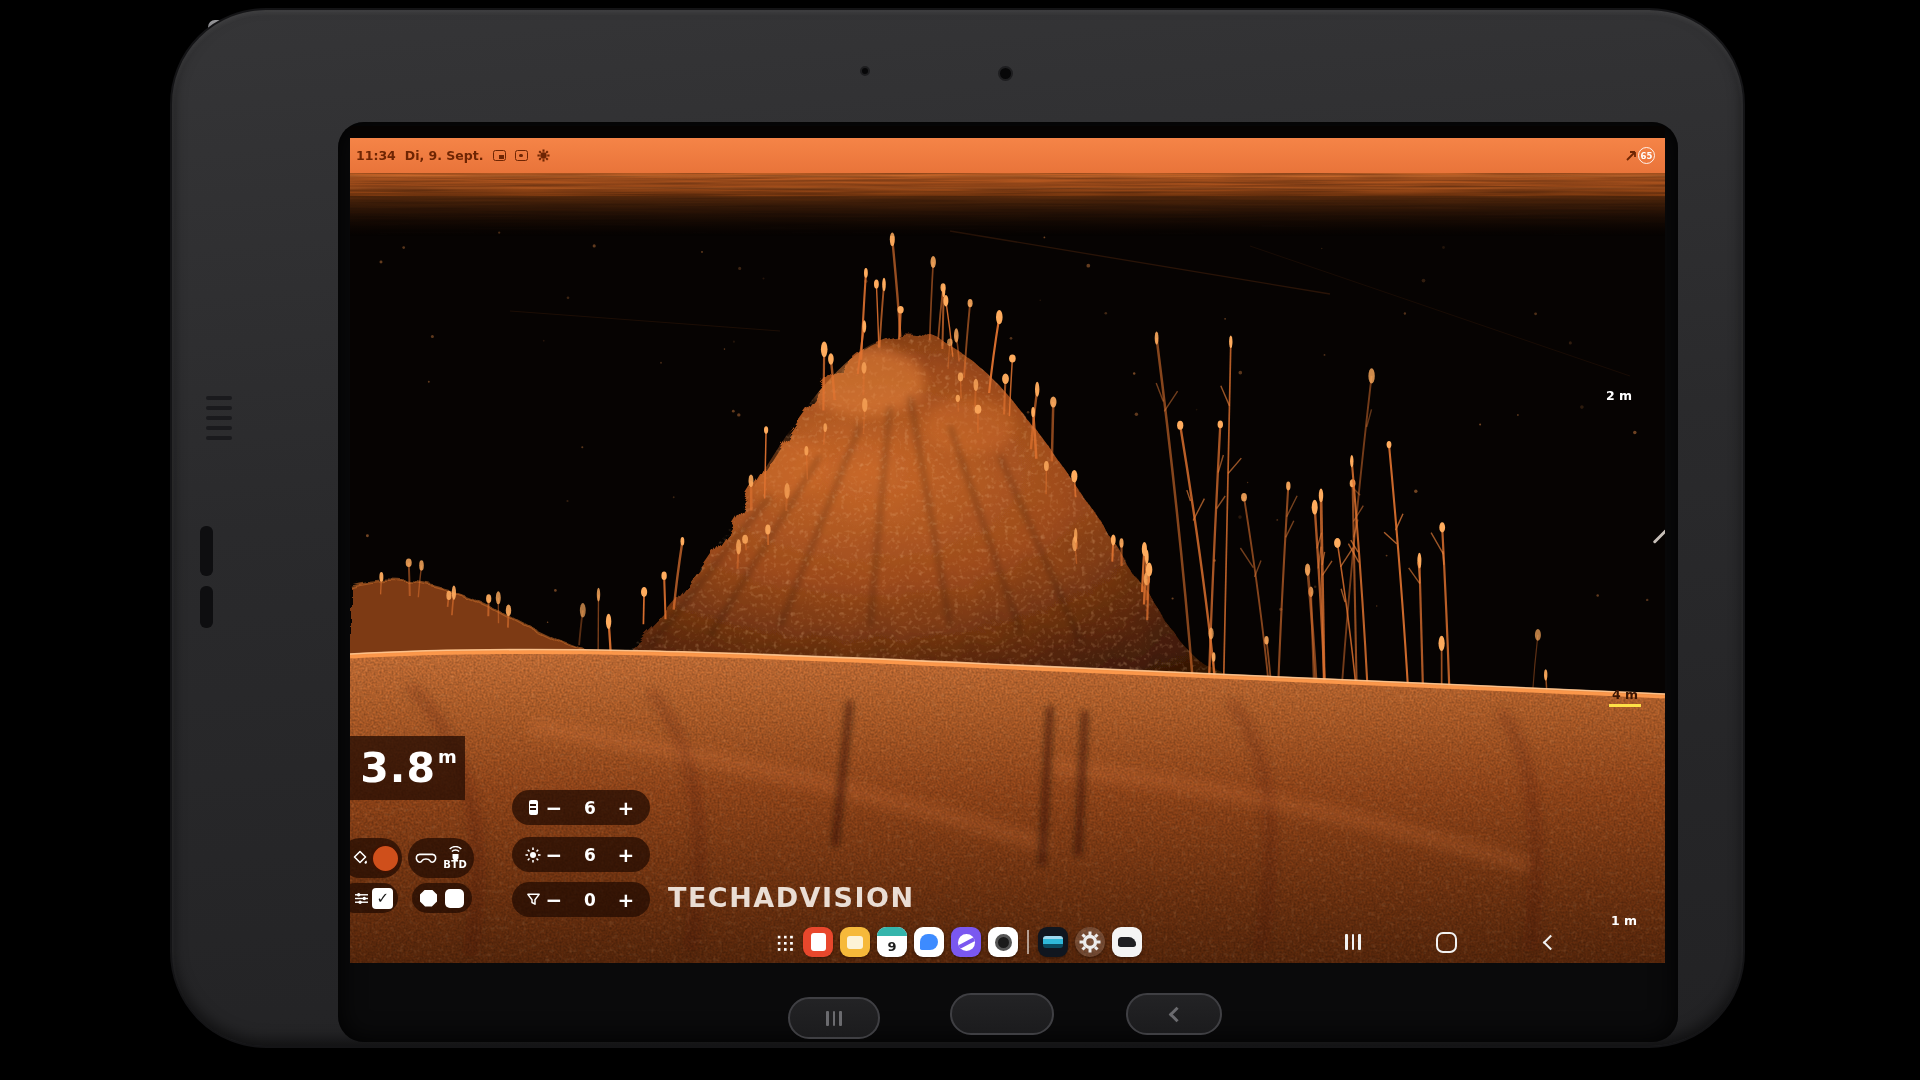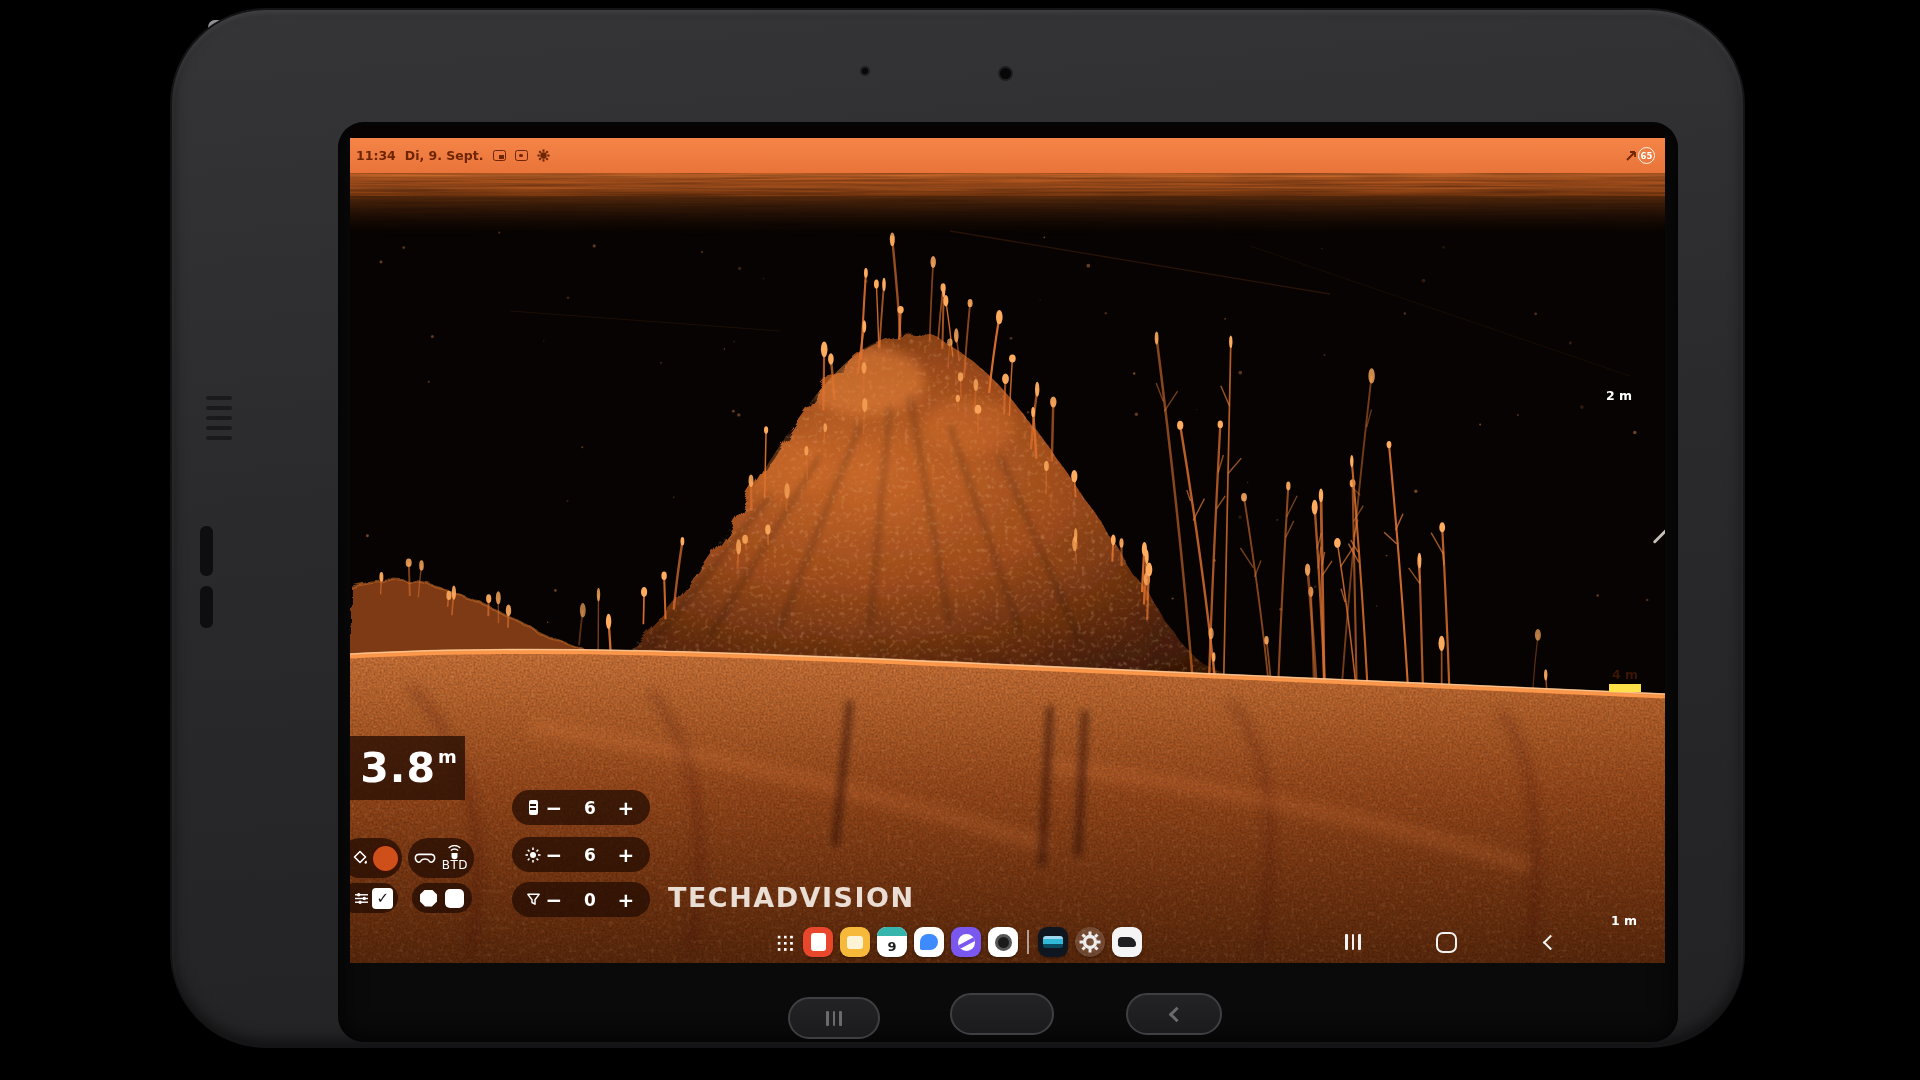--- a/index.html
+++ b/index.html
@@ -76,37 +76,37 @@
 
   
   .tgl { position:absolute; background:rgba(34,11,2,.74); display:flex; align-items:center;
          justify-content:space-evenly; color:#fff; }
   .tgl-a1 { left:-10px; top:712px; width:62px; height:40px; border-radius:20px; padding-left:10px; }
   .tgl-a2 { left:58px;  top:712px; width:66px; height:40px; border-radius:20px; }
   .tgl-b1 { left:-10px; top:757px; width:58px; height:30px; border-radius:15px; padding-left:10px; }
   .tgl-b2 { left:62px;  top:757px; width:60px; height:30px; border-radius:15px; }
   .swatch { width:29px; height:29px; border-radius:50%; border:2px solid #3c1303; }
   .tr-stack { display:flex; flex-direction:column; align-items:center; line-height:1; }
-  .tr-label { font-size:12px; font-weight:normal; letter-spacing:.5px; margin-top:-1px; }
+  .tr-label { font-size:10px; font-weight:bold; letter-spacing:.5px; margin-top:-1px; }
   .checkbox { width:21px; height:21px; background:#fff; border-radius:4px; color:#111;
               font-size:15px; font-weight:bold; display:flex; align-items:center;
               justify-content:center; }
   .shape-oct { width:17px; height:17px; background:#fff;
                clip-path:polygon(30% 0,70% 0,100% 30%,100% 70%,70% 100%,30% 100%,0 70%,0 30%); }
   .shape-sq  { width:19px; height:19px; background:#fff; border-radius:5px; }
 
   
   .watermark { position:absolute; left:318px; top:756px; font-size:27px; font-weight:800;
                letter-spacing:1.5px; color:#f4ebe3; opacity:.93; }
 
   
   .dmark { position:absolute; font-size:12.5px; font-weight:bold; color:#fff; }
   .dmark-2 { right:33px; top:262px; }
-  .dmark-4 { right:24px; top:541px; color:#3a1504; padding:0 3px 2px 3px;
-             border-bottom:8px solid #fde047;text-align:right; }
+  .dmark-4 { right:24px; top:561px; color:#3a1504; padding:0 3px 2px 3px;
+             border-bottom:3px solid #fde047;text-align:right; }
   .dmark-6 { right:28px; top:787px; }
   .pencil-tool { position:absolute; right:2px; top:398px; width:3px; height:22px;
                  background:#e9e0d8; border-radius:2px; transform:rotate(45deg); opacity:.85; }
 
   
   .taskbar { position:absolute; left:426px; top:799px; height:34px; display:flex;
              align-items:center; gap:7px; }
   .tb-grid { width:17px; height:17px;
              background:radial-gradient(circle,#fff 1.3px,transparent 1.6px) 0 0/6.2px 6.2px;
              margin-right:3px; }

